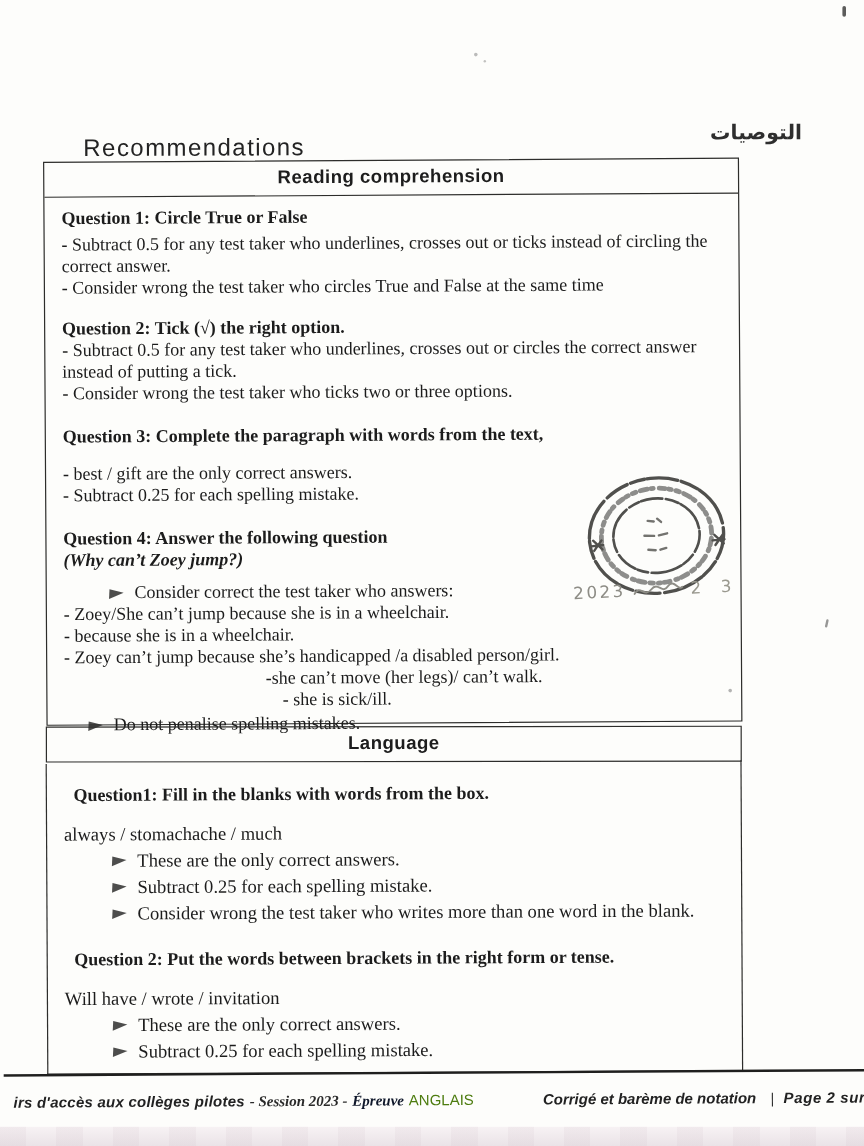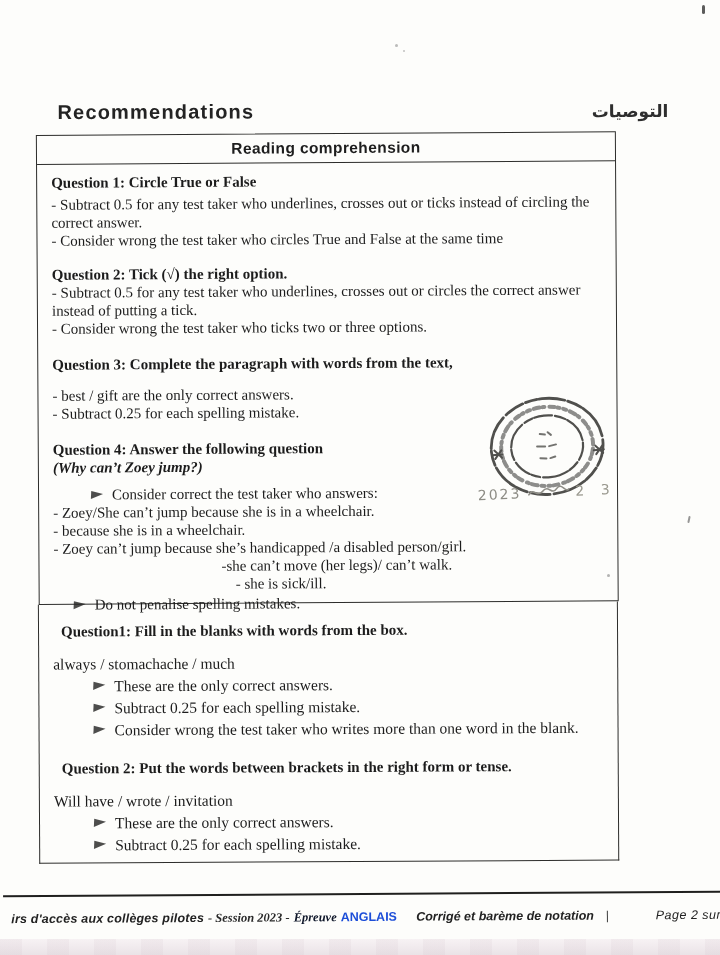--- a/index.html
+++ b/index.html
@@ -9,21 +9,21 @@
     font-family:"Liberation Serif", serif; color:#1c1c1c;
   }
   .tilt { transform:rotate(-0.2deg); transform-origin:50% 0; }
 
   
   .heading-row {
     position:absolute; top:100px; left:57px; right:52px;
     display:flex; justify-content:space-between; align-items:flex-start;
   }
   .page-title {
-    margin:0; font-family:"Liberation Sans", sans-serif; font-weight:bold;
+    margin:12px; font-family:"Liberation Sans", sans-serif; font-weight:normal;
     font-size:20px; letter-spacing:1.2px; color:#232323;
   }
   .title-ar {
     font-family:"DejaVu Sans", sans-serif; direction:rtl;
     font-size:17px; font-weight:bold; color:#2e2e2e; padding-top:2px;
   }
 
   
   .column { position:absolute; top:133px; left:36px; width:580px; }
   .doc-box {
@@ -78,24 +78,24 @@
   
   .footer {
     position:absolute; top:893px; left:0; right:0;
     border-top:2.2px solid #1f1f1e; padding:3px 2px 0 8px;
     display:flex; align-items:baseline; font-size:12.5px; white-space:nowrap;
     transform:rotate(-0.15deg);
   }
   .f-exam { font-family:"Liberation Sans", sans-serif; font-weight:bold; font-style:italic; letter-spacing:0.2px; color:#222; }
   .f-session { font-family:"Liberation Serif", serif; font-style:italic; font-weight:600; margin:12px 4px; color:#2a2a2a; }
   .f-epreuve { font-family:"Liberation Serif", serif; font-style:italic; font-weight:600; margin-right:4px; color:#0f172a; }
-  .f-subject { font-family:"Liberation Sans", sans-serif; font-weight:bold; color:#1d4ed8; }
+  .f-subject { font-family:"Liberation Sans", sans-serif; font-weight:normal; color:#4d7c0f; }
   .f-center { font-family:"Liberation Sans", sans-serif; font-weight:bold; font-style:italic; margin-left:auto; color:#222; }
   .f-sep { font-weight:bold; margin:0 8px 0 12px; }
-  .f-page { font-family:"Liberation Sans", sans-serif; font-weight:normal; font-style:italic; letter-spacing:0.5px; color:#222;margin-left:39px; }
+  .f-page { font-family:"Liberation Sans", sans-serif; font-weight:bold; font-style:italic; letter-spacing:0.5px; color:#222; }
 
   
   .bottom-band {
     position:absolute; left:0; right:0; bottom:0; height:16px;
     background:
       repeating-linear-gradient(90deg, rgba(190,168,180,0.10) 0 22px, rgba(0,0,0,0) 22px 47px),
       linear-gradient(to bottom, #f7f2f4, #eae3e7);
   }
   .speck { position:absolute; background:#6a6a6a; border-radius:50%; }
   .speck-a { top:44px; left:395px; width:3px; height:3px; opacity:.45; }
@@ -146,20 +146,21 @@
           <p class="line rq4-a4">-she can’t move (her legs)/ can’t walk.</p>
           <p class="line rq4-a5">- she is sick/ill.</p>
           <div class="note-line rq4-note2">
             <span class="arrow-icon"></span>
             <span>Do not penalise spelling mistakes.</span>
           </div>
 
         </div>
       </div>
 
+      <div class="section-header lang-header">Language</div>
 
       <div class="doc-box lang-box">
         <div class="lang-body">
 
           <p class="qh lq1-h">Question1: Fill in the blanks with words from the box.</p>
           <p class="words-line">always / stomachache / much</p>
           <div class="bullet">
             <span class="arrow-icon"></span>
             <span>These are the only correct answers.</span>
           </div>

